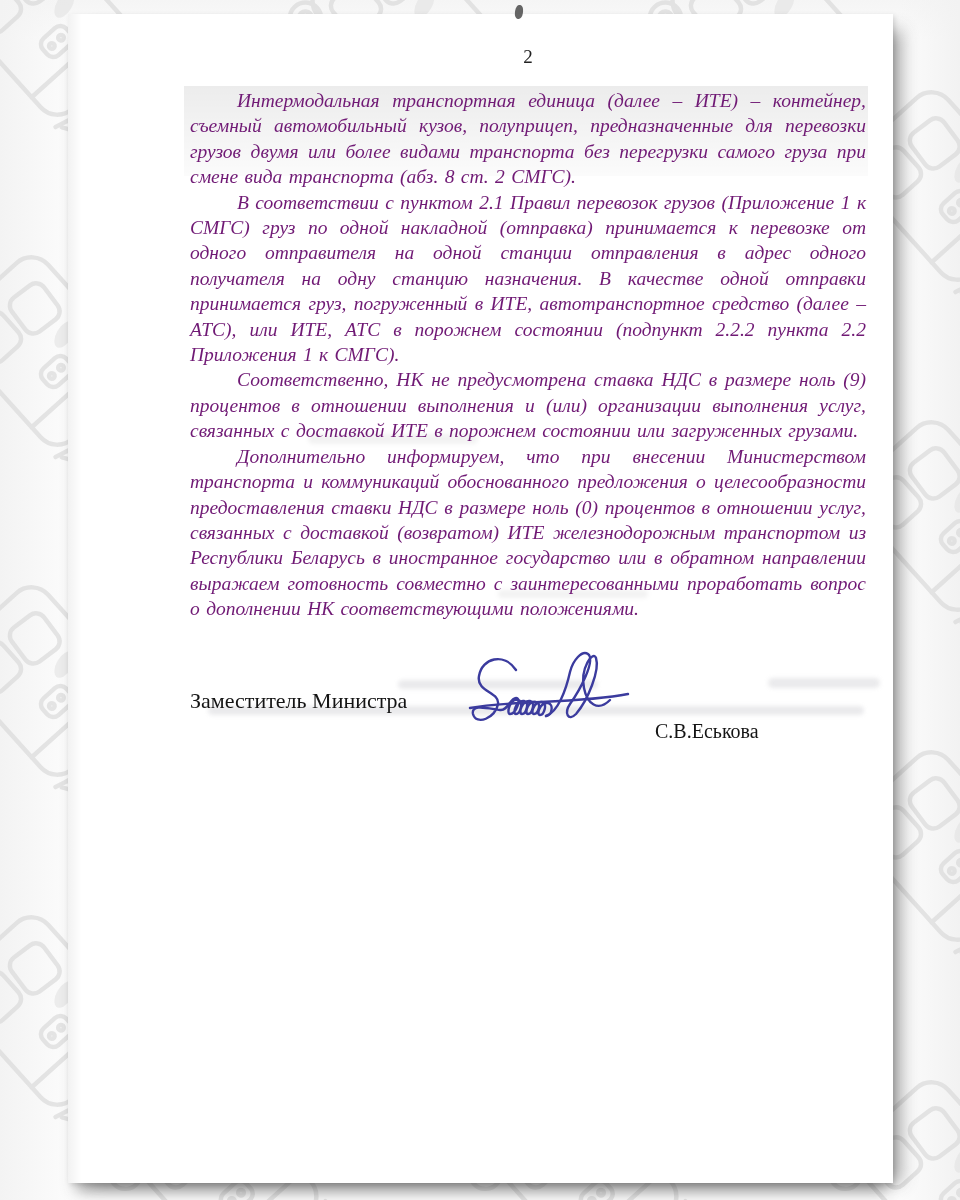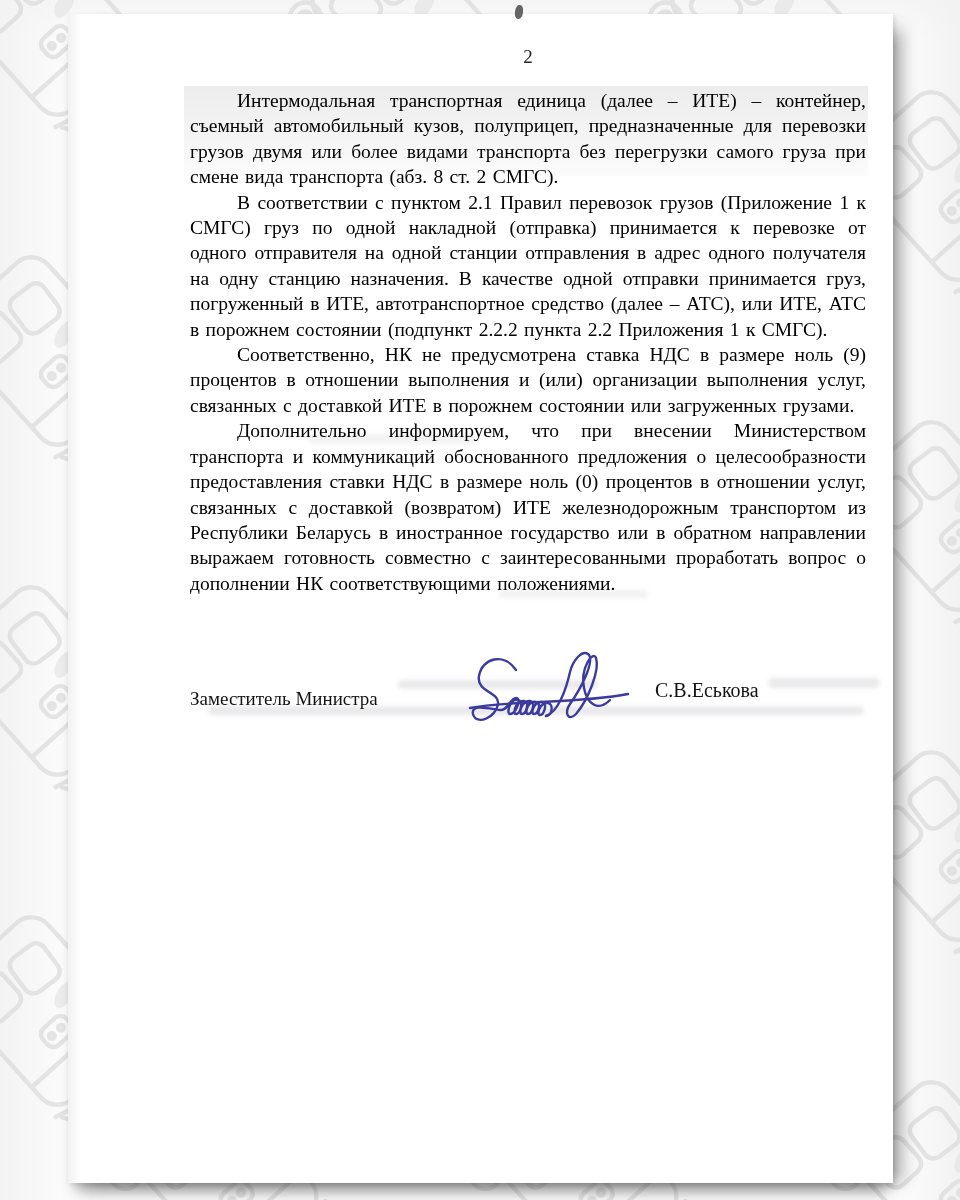--- a/index.html
+++ b/index.html
@@ -21,38 +21,39 @@
   .page::before{ 
     content:"";position:absolute;left:0;top:0;bottom:0;width:14px;
     background:linear-gradient(to right, rgba(0,0,0,.05), rgba(0,0,0,0));
   }
   .page-number{
     position:absolute;left:122px;top:32px;width:676px;
     text-align:center;font-size:19px;color:#222;
   }
   .doc-body{
     position:absolute;left:122px;top:74px;width:676px;
-    font-size:19.5px;line-height:25.4px;color:#000000;
+    font-size:19.5px;line-height:25.4px;color:#701a75;
     text-align:justify;
+    font-style:italic;
   }
   .doc-body p{margin:0;text-indent:47px;word-spacing:1.5px;}
   .scan-block-1{
     position:absolute;left:116px;top:72px;width:684px;height:90px;
     background:linear-gradient(to bottom, rgba(0,0,0,.075), rgba(0,0,0,.015));
   }
   .smudge{position:absolute;border-radius:5px;filter:blur(2px);}
   .smudge.dark{background:rgba(122,122,138,.16);}
   .smudge.light{background:rgba(0,0,0,.05);}
   .sg-a{left:330px;top:666px;width:200px;height:9px;}
   .sg-b{left:700px;top:664px;width:112px;height:10px;}
   .sg-c{left:140px;top:692px;width:656px;height:9px;}
   .sg-d{left:240px;top:420px;width:170px;height:10px;}
   .sg-e{left:430px;top:576px;width:150px;height:8px;}
-  .signoff-title{position:absolute;left:122px;top:674px;font-size:19px;color:#141414;white-space:nowrap;}
-  .signoff-name{position:absolute;left:587px;top:665px;font-size:20px;color:#141414;white-space:nowrap;}
+  .signoff-title{position:absolute;left:122px;top:674px;font-size:22px;color:#141414;white-space:nowrap;}
+  .signoff-name{position:absolute;left:587px;top:706px;font-size:20px;color:#141414;white-space:nowrap;}
   .signature{position:absolute;left:398px;top:632px;width:168px;height:98px;}
   .top-mark{
     position:absolute;left:515px;top:5px;width:8px;height:14px;
     background:#4b4b4b;border-radius:45%;transform:rotate(8deg);opacity:.85;
   }
 </style>
 </head>
 <body>
 
 <svg class="wm-layer" width="960" height="1200" viewBox="0 0 960 1200" xmlns="http://www.w3.org/2000/svg">

